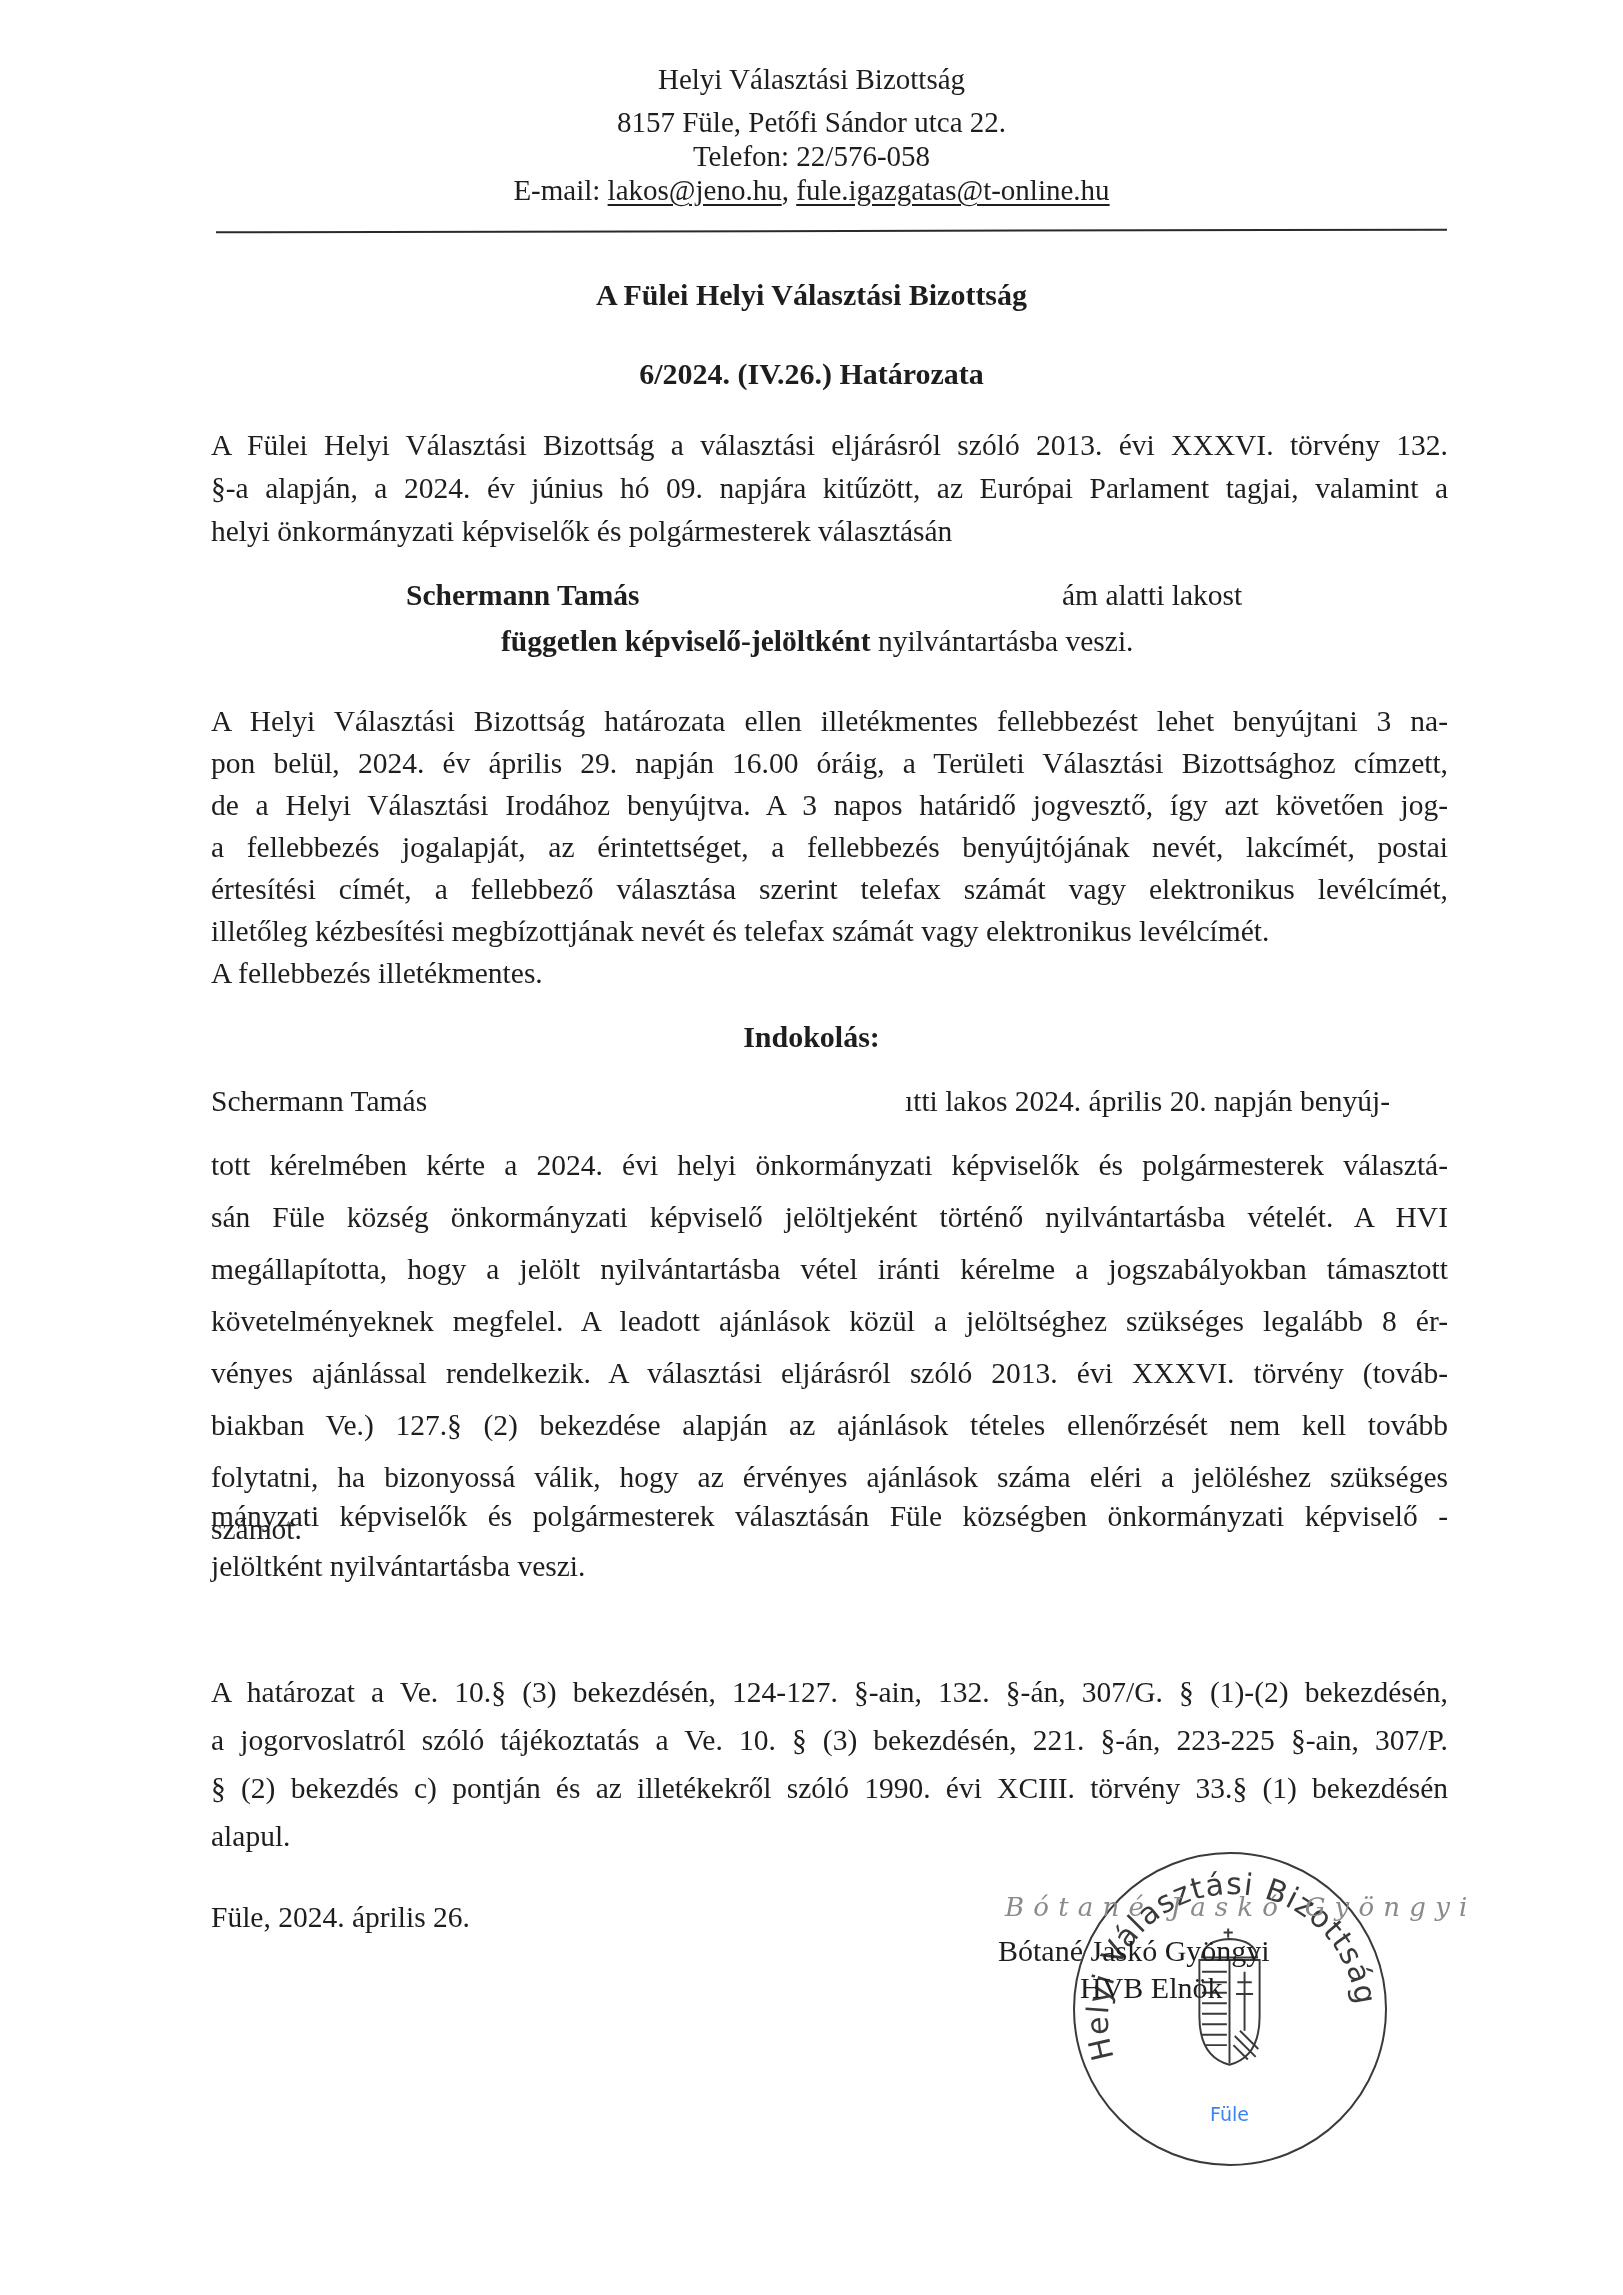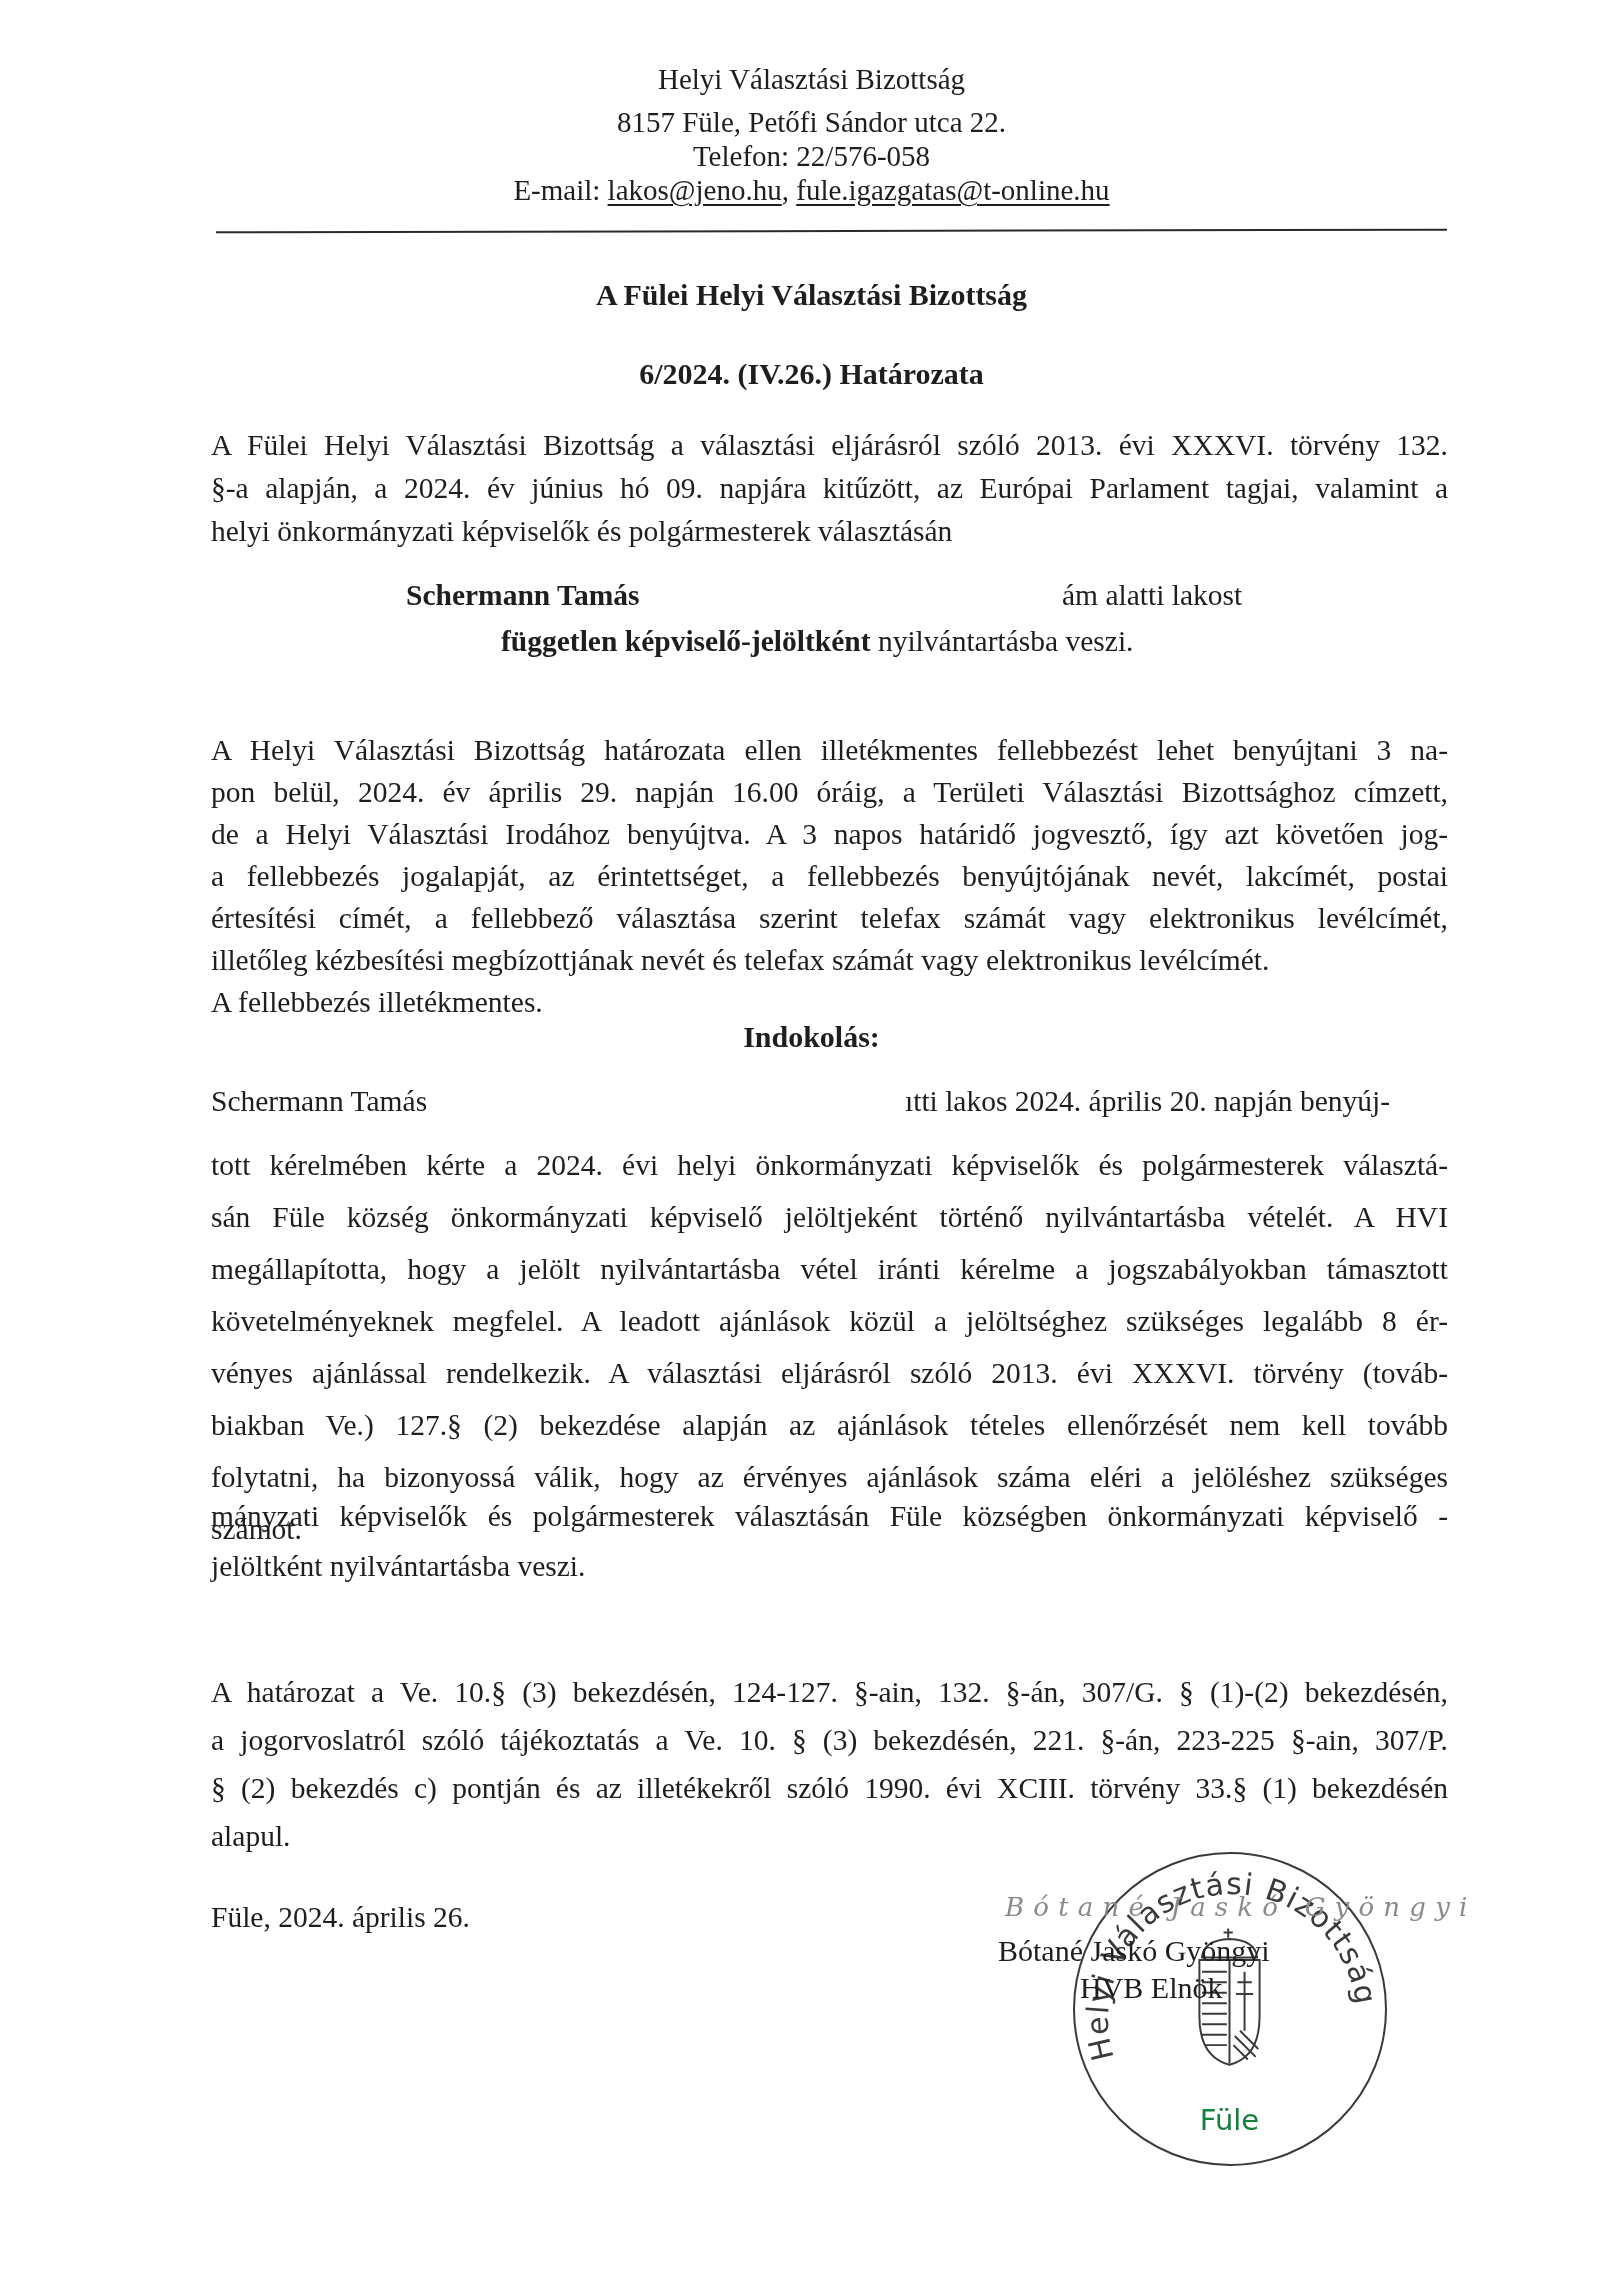--- a/index.html
+++ b/index.html
@@ -9,21 +9,21 @@
   .center { left: 0; width: 1623px; text-align: center; }
   .hdr { font-size: 29px; line-height: 33px; }
   .link { text-decoration: underline; text-underline-offset: 3.9px; }
   .rule { left: 216px; width: 1231px; top: 230px; height: 0; border-top: 2px solid #2a2a2a; transform: rotate(-0.12deg); }
   .title { font-weight: bold; font-size: 30px; }
   .para { left: 211px; width: 1237px; font-size: 29.5px; text-align: justify; }
   .line { white-space: nowrap; display: block; text-align-last: justify; }
   .line.last { text-align-last: left; }
   .bold { font-weight: bold; }
   .stamp { left: 1073px; top: 1852px; width: 314px; height: 314px; border: 2.6px solid #3a3a3a; border-radius: 50%; box-sizing: border-box; }
-  .stamp-text { font-family: "DejaVu Sans", sans-serif; color: #15803d; font-size: 29px; }
+  .stamp-text { font-family: "DejaVu Sans", sans-serif; color: #3b82f6; font-size: 19px; }
   .sig-hand { font-family: "DejaVu Serif", serif; font-style: italic; color: #8a8a8a; font-size: 26px; letter-spacing: 9.2px; }
 </style>
 </head>
 <body>
 
 <div class="abs center hdr" style="top:63px">Helyi Választási Bizottság</div>
 <div class="abs center hdr" style="top:106px">8157 Füle, Petőfi Sándor utca 22.</div>
 <div class="abs center hdr" style="top:140px">Telefon: 22/576-058</div>
 <div class="abs center hdr" style="top:174px">
   <span>E-mail:</span>
@@ -41,21 +41,21 @@
   <span class="line last">helyi önkormányzati képviselők és polgármesterek választásán</span>
 </div>
 
 <div class="abs bold" style="left:406px; top:579px; font-size:29.5px">Schermann Tamás</div>
 <div class="abs" style="left:1062px; top:579px; font-size:29.5px">ám alatti lakost</div>
 <div class="abs" style="left:501px; top:625px; font-size:29.5px; white-space:nowrap">
   <span class="bold">független képviselő-jelöltként</span>
   <span>nyilvántartásba veszi.</span>
 </div>
 
-<div class="abs para" style="top:729px; line-height:42px">
+<div class="abs para" style="top:700px; line-height:42px">
   <span class="line">A Helyi Választási Bizottság határozata ellen illetékmentes fellebbezést lehet benyújtani 3 na-</span>
   <span class="line">pon belül, 2024. év április 29. napján 16.00 óráig, a Területi Választási Bizottsághoz címzett,</span>
   <span class="line">de a Helyi Választási Irodához benyújtva. A 3 napos határidő jogvesztő, így azt követően jog-</span>
   <span class="line">a fellebbezés jogalapját, az érintettséget, a fellebbezés benyújtójának nevét, lakcímét, postai</span>
   <span class="line">értesítési címét, a fellebbező választása szerint telefax számát vagy elektronikus levélcímét,</span>
   <span class="line last">illetőleg kézbesítési megbízottjának nevét és telefax számát vagy elektronikus levélcímét.</span>
   <span class="line last">A fellebbezés illetékmentes.</span>
 </div>
 
 <div class="abs center bold" style="top:1020px; font-size:30px">Indokolás:</div>

